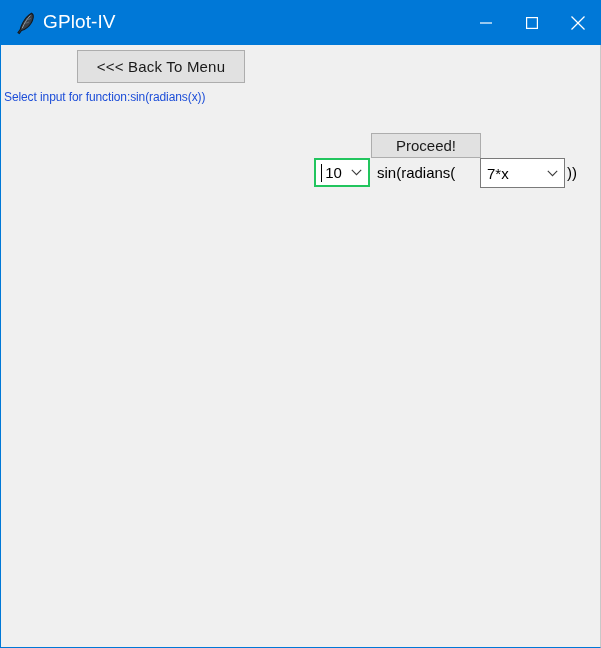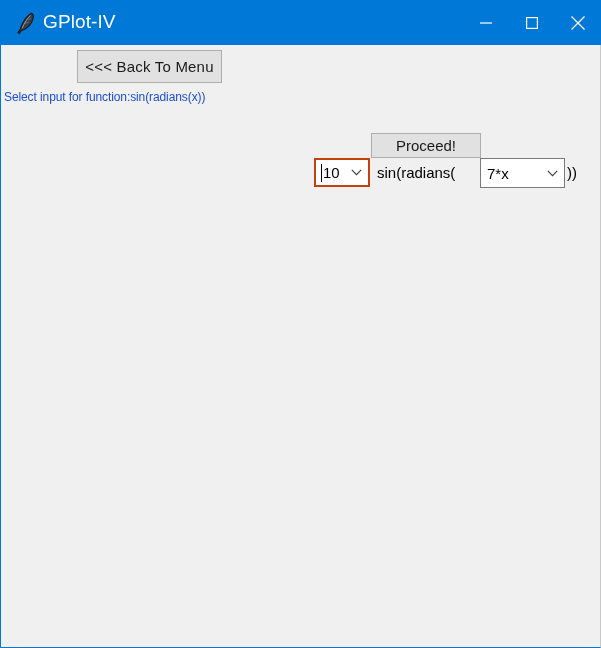--- a/index.html
+++ b/index.html
@@ -93,21 +93,21 @@
     cursor: default;
     display: flex;
     align-items: center;
     justify-content: center;
     line-height: 1;
   }
 
   .back-button {
     left: 76px;
     top: 5px;
-    width: 145px;
+    width: 168px;
     height: 33px;
     letter-spacing: 0.2px;
   }
 
   .proceed-button {
     left: 370px;
     top: 88px;
     width: 110px;
     height: 25px;
     font-size: 15px;
@@ -129,21 +129,22 @@
   .tk-combo {
     position: absolute;
     box-sizing: border-box;
     background: #ffffff;
     display: flex;
     align-items: center;
     cursor: default;
     overflow: hidden;
   }
   .tk-combo.focused {
-    border: 2px solid #c2410c;
+    border: 2px solid #22c55e;
+    text-align: center;
   }
   .tk-combo.unfocused {
     border: 1px solid #7a7a7a;
   }
   .combo-value {
     flex: 1;
     font-size: 15px;
     color: #000000;
     font-family: "Liberation Sans", sans-serif;
     white-space: nowrap;

